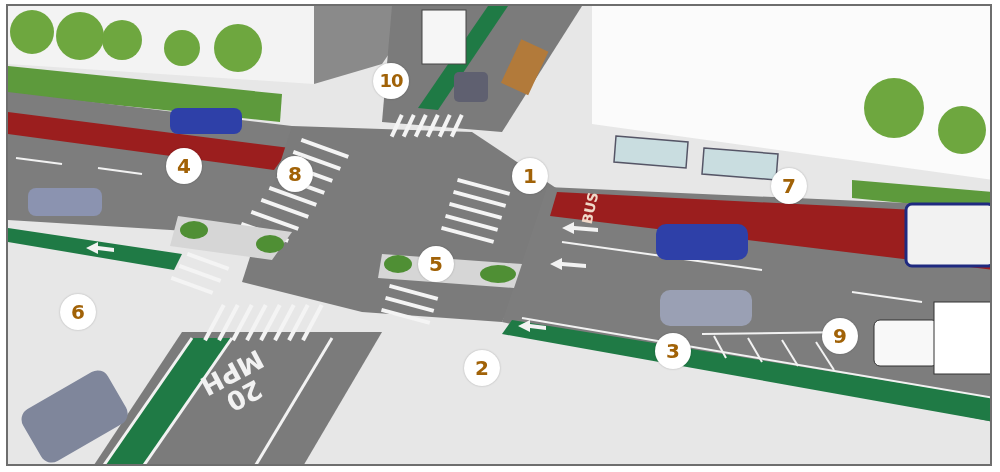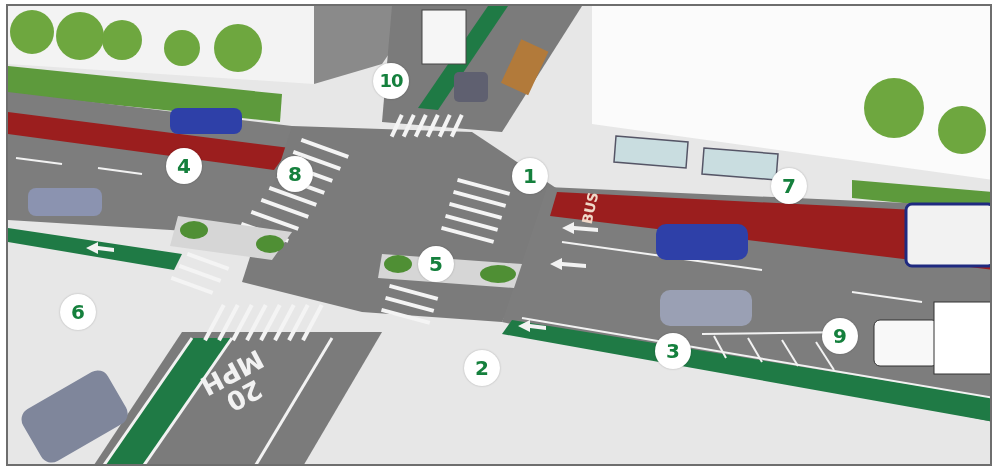--- a/index.html
+++ b/index.html
@@ -1,19 +1,19 @@
 <!DOCTYPE html>
 <html><head>
 <meta charset="utf-8">
 <style>
   html,body{margin:0;padding:0;background:#ffffff;}
   body{width:1000px;height:472px;overflow:hidden;font-family:"DejaVu Sans",sans-serif;}
   .frame{position:absolute;left:6px;top:4px;width:986px;height:462px;border:2px solid #6e6e6e;background:#e9e9e9;overflow:hidden;box-sizing:border-box;}
   svg.scene{position:absolute;left:0;top:0;}
-  .callout{position:absolute;width:36px;height:36px;border-radius:50%;background:#ffffff;color:#15803d;
+  .callout{position:absolute;width:36px;height:36px;border-radius:50%;background:#ffffff;color:#a16207;
     font-family:"DejaVu Sans",sans-serif;font-weight:bold;font-size:20px;line-height:36px;text-align:center;
     box-shadow:0 0 2px rgba(0,0,0,0.25);}
   .callout.wide{font-size:18px;letter-spacing:-1px;}
   .road-text{position:absolute;color:#f2f2f2;font-family:"DejaVu Sans",sans-serif;font-weight:bold;}
   .mph{left:190px;top:352px;font-size:26px;transform:rotate(152deg);transform-origin:center;line-height:26px;text-align:center;width:80px;}
   .bus-mark{left:566px;top:194px;font-size:14px;color:#f0d8c8;transform:rotate(-78deg);}
 </style>
 </head>
 <body>
 

